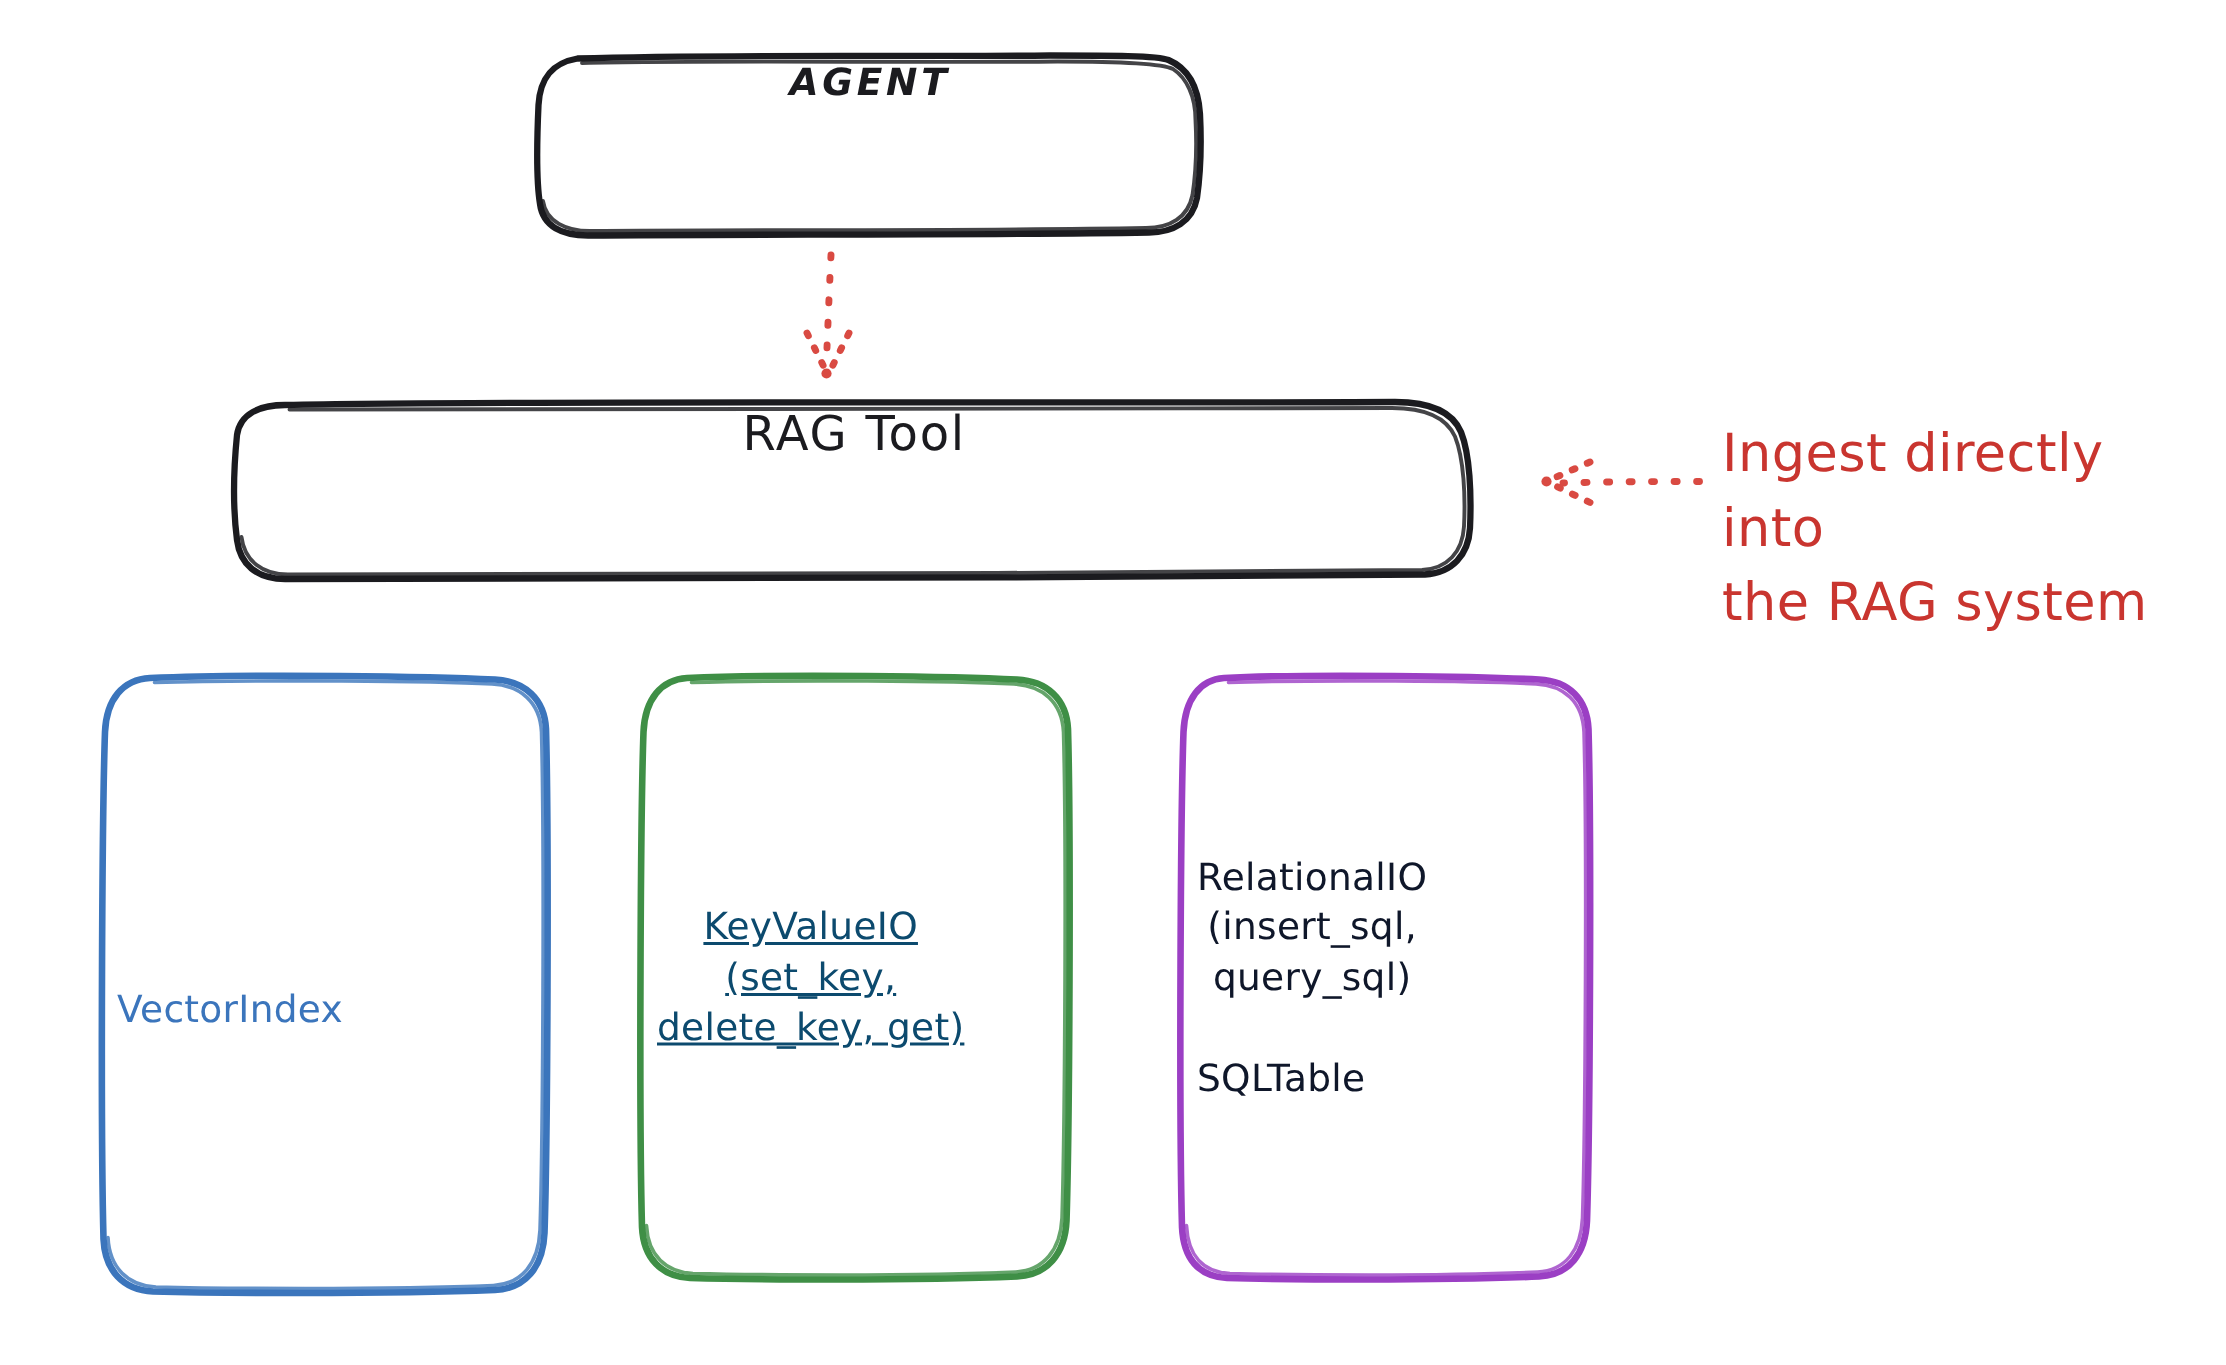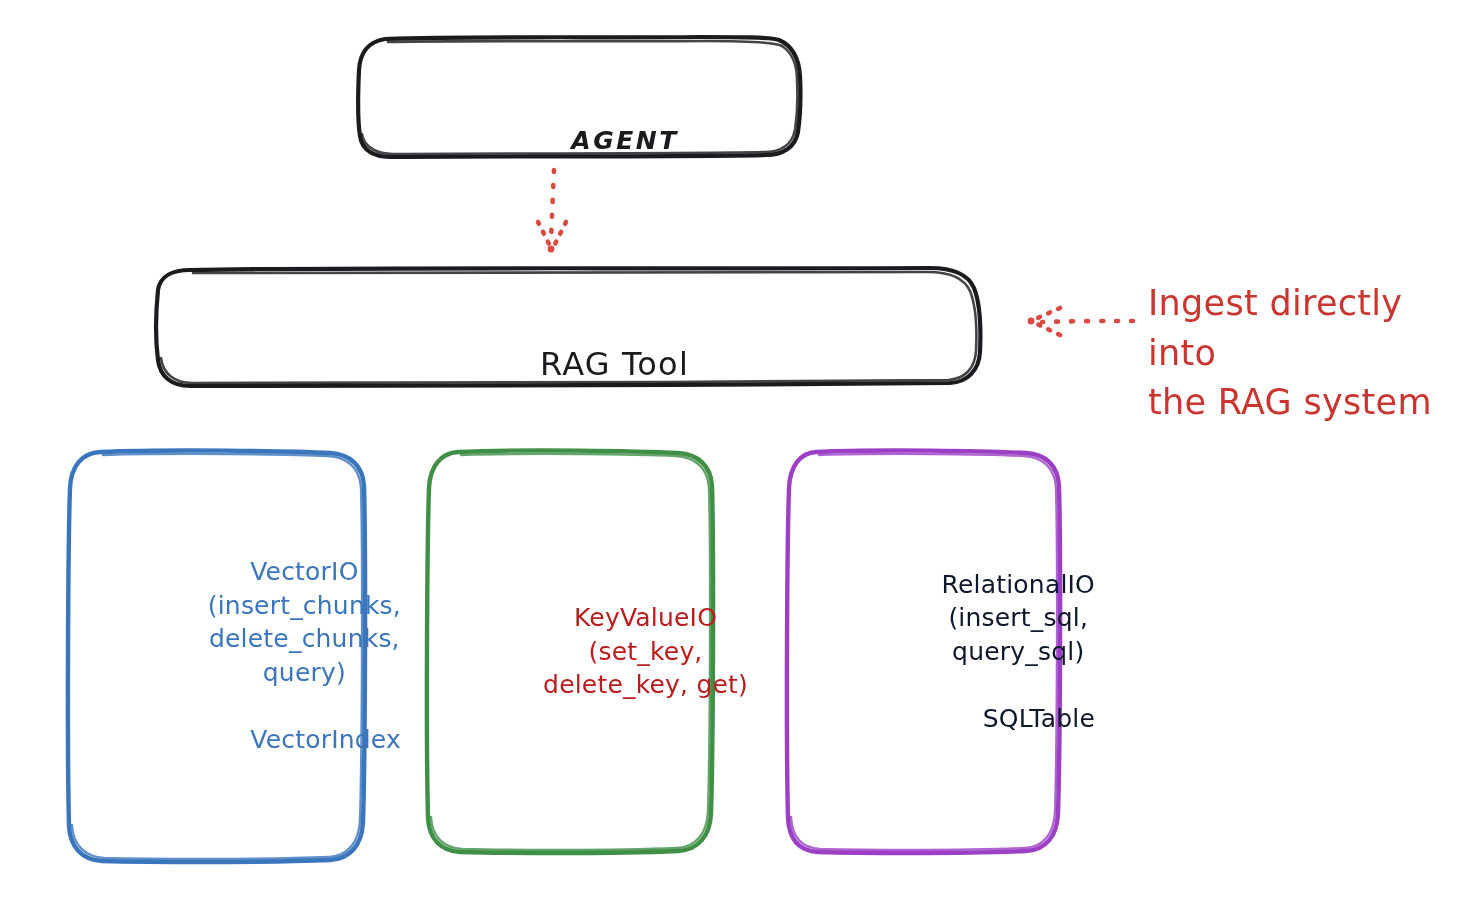--- a/index.html
+++ b/index.html
@@ -29,25 +29,24 @@
     top: 0;
     width: 1484px;
     height: 910px;
     pointer-events: none;
   }
 
   .node {
     position: absolute;
     box-sizing: border-box;
     display: flex;
-    align-items: flex-end;
+    align-items: flex-start;
     justify-content: center;
     text-align: center;
     background: transparent;
-    margin-left: 45px;
   }
 
   .node-label {
     white-space: pre-line;
     line-height: 1.32;
     letter-spacing: 0.4px;
   }
 
   
   #agent-node {
@@ -106,21 +105,21 @@
   #vector-card .api-label,
   #vector-card .index-label { color: #3b75bc; }
 
   #keyvalue-card {
     left: 428px;
     top: 450px;
     width: 285px;
     height: 403px;
   }
   #keyvalue-card .api-label,
-  #keyvalue-card .index-label { color: #b91c1c; }
+  #keyvalue-card .index-label { color: #0c4a6e; text-decoration: underline; }
 
   #relational-card {
     left: 788px;
     top: 450px;
     width: 272px;
     height: 403px;
   }
   #relational-card .api-label,
   #relational-card .index-label { color: #0f172a; }
 
@@ -218,24 +217,20 @@
 
   <div class="node" id="agent-node">
     <span class="node-label">AGENT</span>
   </div>
 
   <div class="node" id="rag-tool-node">
     <span class="node-label">RAG Tool</span>
   </div>
 
   <div class="node provider-card" id="vector-card">
-    <span class="api-label">VectorIO
-(insert_chunks,
-delete_chunks,
-query)</span>
     <span class="index-label">VectorIndex</span>
   </div>
 
   <div class="node provider-card" id="keyvalue-card">
     <span class="api-label">KeyValueIO
 (set_key,
 delete_key, get)</span>
   </div>
 
   <div class="node provider-card" id="relational-card">

